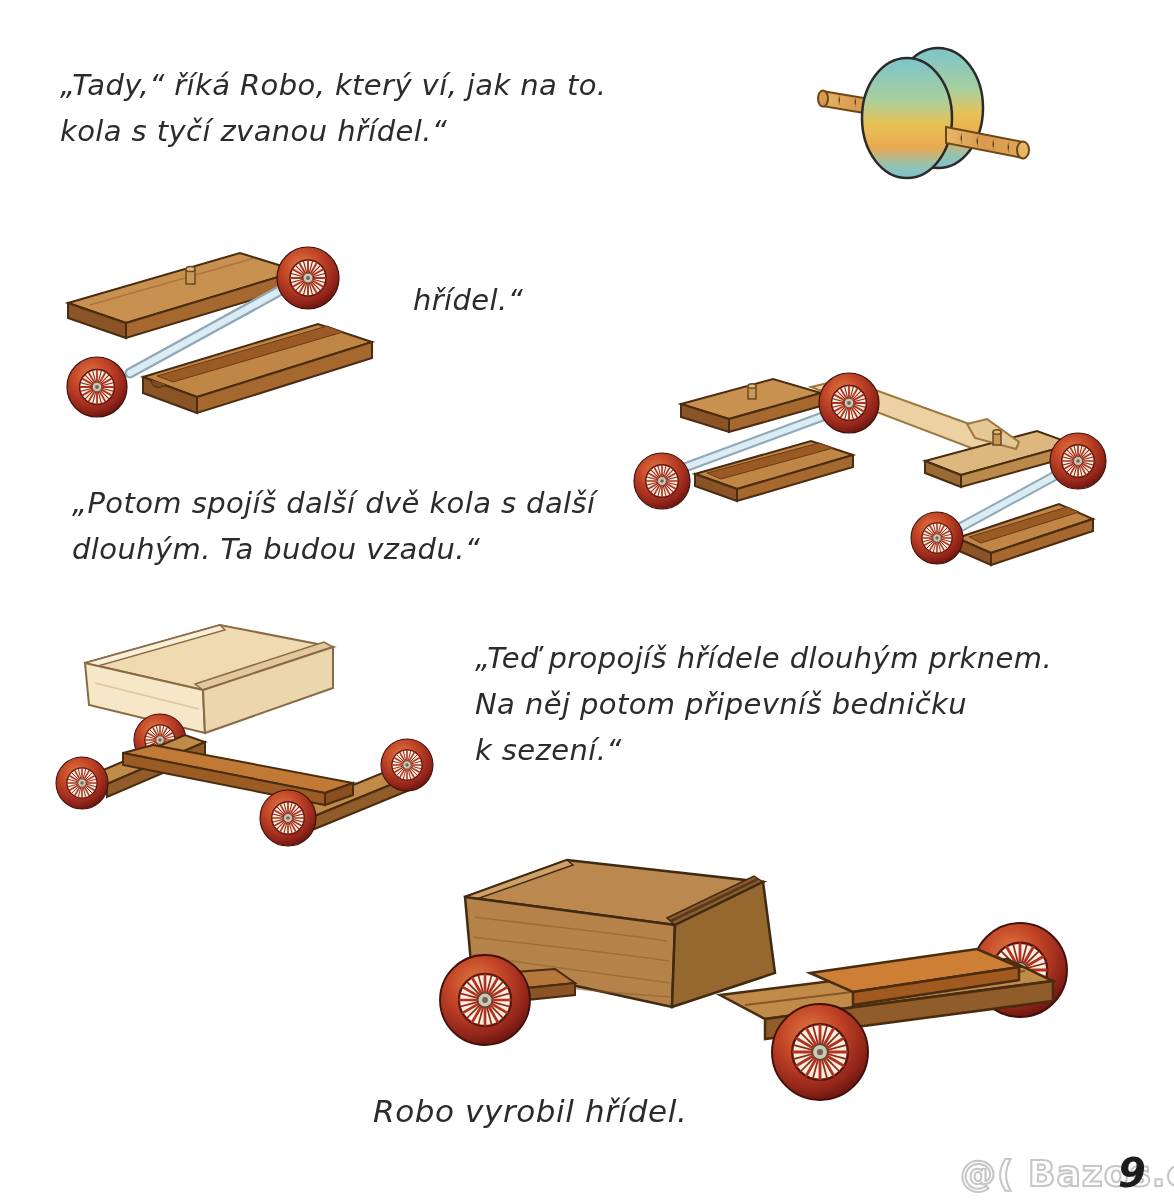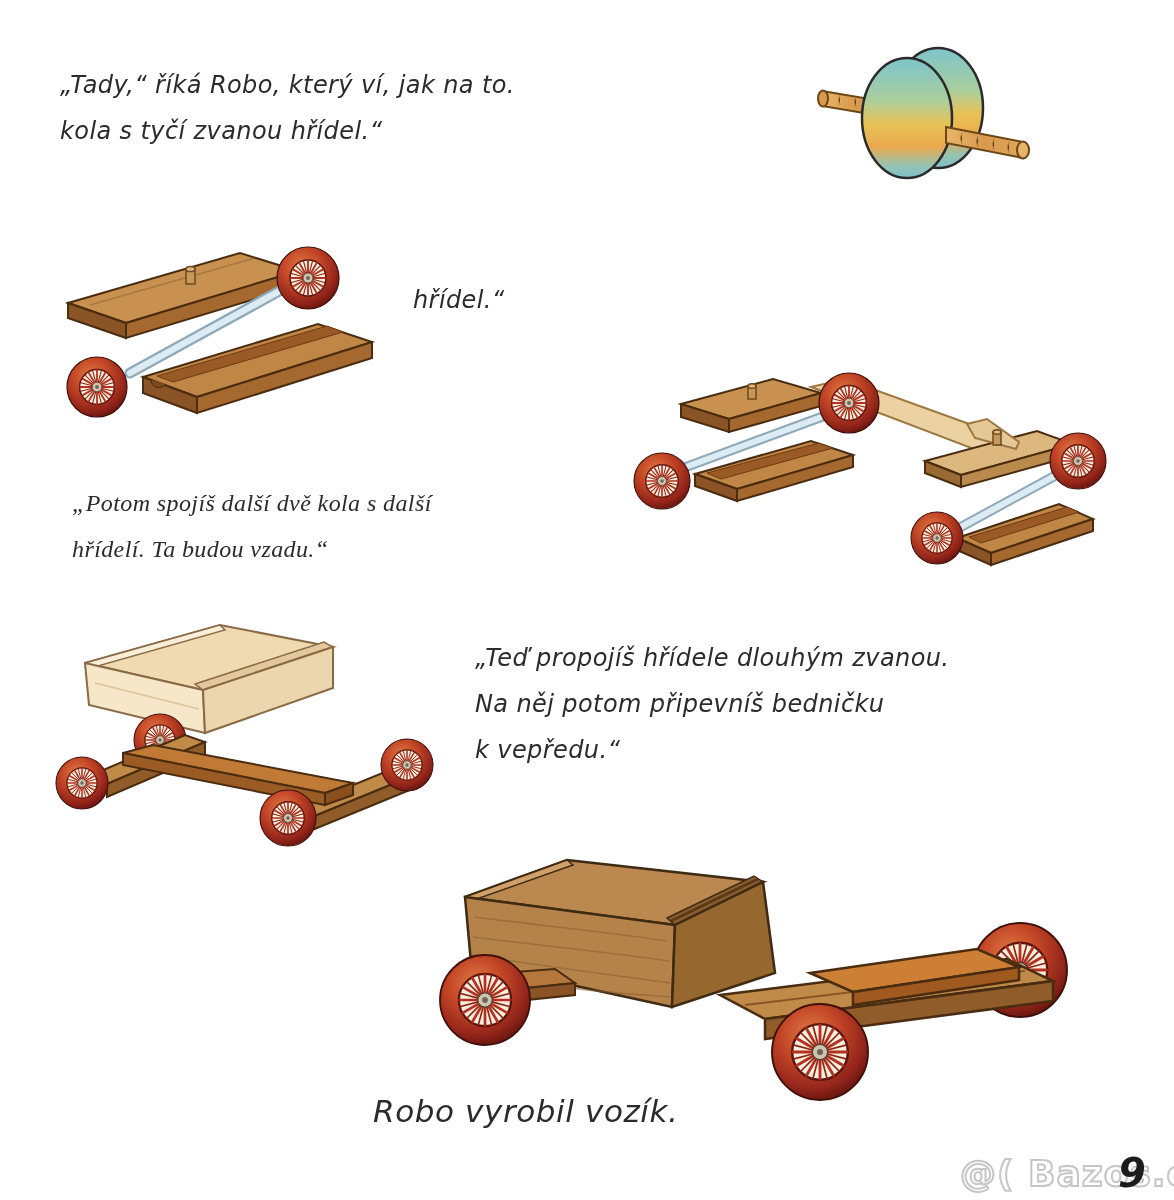--- a/index.html
+++ b/index.html
@@ -5,21 +5,21 @@
   html,body{margin:0;padding:0;}
   body{
     width:1174px;height:1200px;position:relative;overflow:hidden;
     background:#ffffff;
     font-family:"DejaVu Sans","Liberation Sans",sans-serif;
   }
   .page{position:absolute;inset:0;}
   .txt{
     position:absolute;
     font-style:italic;
-    font-size:24px;
+    font-size:29px;
     line-height:46px;
     color:#2b2b2b;
     letter-spacing:0.4px;
     white-space:nowrap;
   }
   .illo{position:absolute;}
   .caption{
     position:absolute;
     font-style:italic;
     font-size:31px;
@@ -193,23 +193,23 @@
     <polygon points="92,111 204,81 218,86 106,117" fill="#9a5a26" stroke="#6b3a14" stroke-width="1"></polygon>
     <polygon points="80,112 80,124 122,139 122,127" fill="#8a5426" stroke="#4a2c10" stroke-width="2"></polygon>
     <polygon points="122,127 238,93 238,105 122,139" fill="#a5682f" stroke="#4a2c10" stroke-width="2"></polygon>
 
     <line x1="52" y1="112" x2="228" y2="47" stroke="#8fa9b8" stroke-width="10" stroke-linecap="round"></line>
     <line x1="52" y1="112" x2="228" y2="47" stroke="#dcecf5" stroke-width="6" stroke-linecap="round"></line>
     <use href="#wheel" transform="translate(234,41) scale(0.60)"></use>
     <use href="#wheel" transform="translate(47,119) scale(0.56)"></use>
   </svg>
 
-  <div class="txt" style="left:72px;top:480px;font-family:Liberation Serif, serif;">
+  <div class="txt" style="left:72px;top:480px;">
     <div>„Potom spojíš další dvě kola s další</div>
-    <div>hřídelí. Ta budou vzadu.“</div>
+    <div>dlouhým. Ta budou vzadu.“</div>
   </div>
 
   <svg class="illo" style="left:35px;top:605px;" width="415" height="270" viewBox="0 0 415 270">
 
     <polygon points="50,58 185,20 298,42 168,85" fill="#efdab2" stroke="#8a6a44" stroke-width="2"></polygon>
     <polygon points="50,58 185,20 190,25 56,63" fill="#f9efd8" stroke="#8a6a44" stroke-width="1.5"></polygon>
     <polygon points="168,85 298,42 289,37 160,79" fill="#e2c89c" stroke="#8a6a44" stroke-width="1.5"></polygon>
 
     <polygon points="50,58 168,85 170,128 54,100" fill="#f6e7c8" stroke="#8a6a44" stroke-width="2"></polygon>
     <polygon points="168,85 298,42 298,83 170,128" fill="#ecd6ae" stroke="#8a6a44" stroke-width="2"></polygon>
@@ -226,23 +226,23 @@
     <polygon points="88,148 118,140 318,178 290,188" fill="#c07a35" stroke="#4a2c10" stroke-width="2"></polygon>
     <polygon points="290,188 318,178 318,190 290,200" fill="#8a4f1e" stroke="#4a2c10" stroke-width="2"></polygon>
     <polygon points="88,148 290,188 290,200 88,160" fill="#9a5c24" stroke="#4a2c10" stroke-width="2"></polygon>
 
     <use href="#wheel" transform="translate(47,178) scale(0.52)"></use>
     <use href="#wheel" transform="translate(253,213) scale(0.56)"></use>
     <use href="#wheel" transform="translate(372,160) scale(0.52)"></use>
   </svg>
 
   <div class="txt" style="left:475px;top:635px;">
-    <div>„Teď propojíš hřídele dlouhým zvanou.</div>
+    <div>„Teď propojíš hřídele dlouhým prknem.</div>
     <div>Na něj potom připevníš bedničku</div>
-    <div>k vepředu.“</div>
+    <div>k sezení.“</div>
   </div>
 
   <svg class="illo" style="left:425px;top:845px;" width="690" height="275" viewBox="0 0 690 275">
 
     <polygon points="40,52 142,15 338,37 250,80" fill="#bb8850" stroke="#3f2a12" stroke-width="2.5"></polygon>
     <polygon points="40,52 142,15 148,20 46,56" fill="#cfa068" stroke="#3f2a12" stroke-width="1.5"></polygon>
     <polygon points="250,80 338,37 329,31 242,73" fill="#8a5c30" stroke="#3f2a12" stroke-width="1.5"></polygon>
     <line x1="246" y1="76" x2="333" y2="34" stroke="#5a3a18" stroke-width="3"></line>
 
     <polygon points="40,52 250,80 247,162 46,118" fill="#b5834a" stroke="#3f2a12" stroke-width="2.5"></polygon>
@@ -263,21 +263,21 @@
     <polygon points="340,174 628,136 628,156 340,194" fill="#8f5c2a" stroke="#4a2c10" stroke-width="2.5"></polygon>
     <line x1="320" y1="160" x2="600" y2="126" stroke="#7a4a20" stroke-width="2" opacity="0.8"></line>
 
     <polygon points="385,128 552,104 594,122 428,147" fill="#cd7f35" stroke="#4a2c10" stroke-width="2.5"></polygon>
     <polygon points="428,147 594,122 594,135 428,160" fill="#a05a20" stroke="#4a2c10" stroke-width="2.5"></polygon>
 
     <use href="#wheel" transform="translate(395,207) scale(0.96)"></use>
     <use href="#wheel" transform="translate(60,155) scale(0.90)"></use>
   </svg>
 
-  <div class="caption" style="left:373px;top:1093px;">Robo vyrobil vozík.</div>
+  <div class="caption" style="left:373px;top:1093px;">Robo vyrobil hřídel.</div>
 
   <svg class="watermark" viewBox="0 0 216 52">
     <text x="2" y="38" font-family="'DejaVu Sans','Liberation Sans',sans-serif" font-size="36" font-weight="bold" fill="#ffffff" stroke="#c6c6c6" stroke-width="2" letter-spacing="1">@( Bazos.cz</text>
   </svg>
 
   <div class="pagenum">9</div>
 
 </div>
 
 </body></html>

